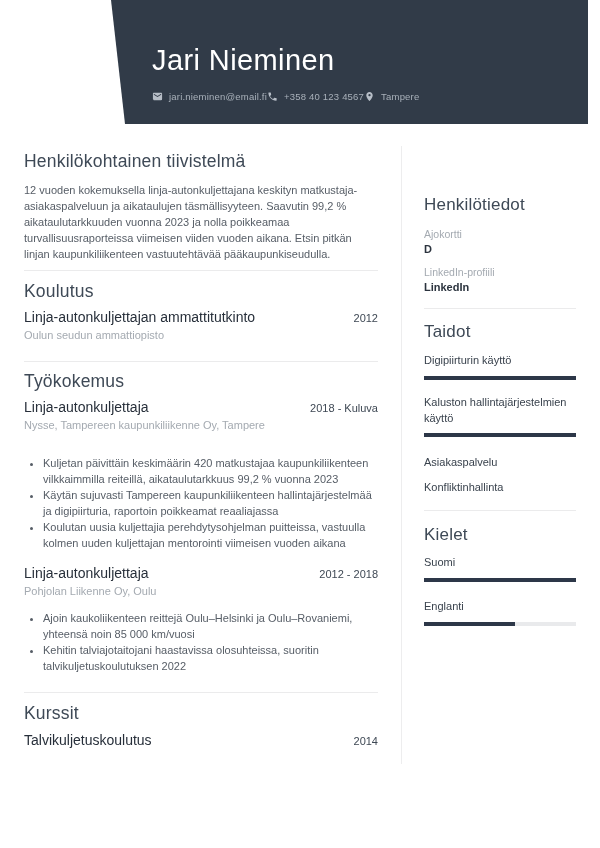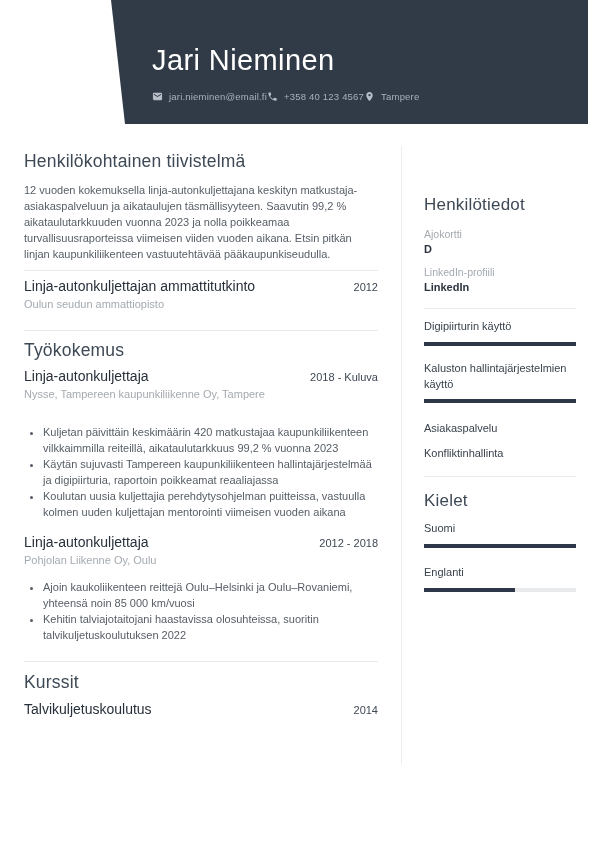--- a/index.html
+++ b/index.html
@@ -79,20 +79,21 @@
   <main class="leftcol">
 
     <section>
       <h2 class="sh mt4">Henkilökohtainen tiivistelmä</h2>
       <p class="para">12 vuoden kokemuksella linja-autonkuljettajana keskityn matkustaja-asiakaspalveluun ja aikataulujen täsmällisyyteen. Saavutin 99,2 % aikataulutarkkuuden vuonna 2023 ja nolla poikkeamaa turvallisuusraporteissa viimeisen viiden vuoden aikana. Etsin pitkän linjan kaupunkiliikenteen vastuutehtävää pääkaupunkiseudulla.</p>
     </section>
 
     <div class="hrule mt8"></div>
 
     <section>
+      <h2 class="sh mt9">Koulutus</h2>
       <div>
         <div class="erow mt7">
           <span class="etitle">Linja-autonkuljettajan ammattitutkinto</span>
           <span class="edate">2012</span>
         </div>
         <div class="esub">Oulun seudun ammattiopisto</div>
       </div>
     </section>
 
     <div class="hrule mt20"></div>
@@ -141,20 +142,21 @@
   <aside class="rightcol">
 
     <h2 class="sh sh-side mt4">Henkilötiedot</h2>
     <div class="dlabel mt12">Ajokortti</div>
     <div class="dvalue">D</div>
     <div class="dlabel mt11">LinkedIn-profiili</div>
     <div class="dvalue">LinkedIn</div>
 
     <div class="hrule mt15"></div>
 
+    <h2 class="sh sh-side mt12">Taidot</h2>
     <div class="slabel mt9">Digipiirturin käyttö</div>
     <div class="track">
         <div class="fill" style="width: 100%;"></div>
       </div>
     <div class="slabel mt14">Kaluston hallintajärjestelmien käyttö</div>
     <div class="track mt7">
         <div class="fill" style="width: 100%;"></div>
       </div>
     <div class="slabel mt17">Asiakaspalvelu</div>
     <div class="slabel mt9">Konfliktinhallinta</div>

